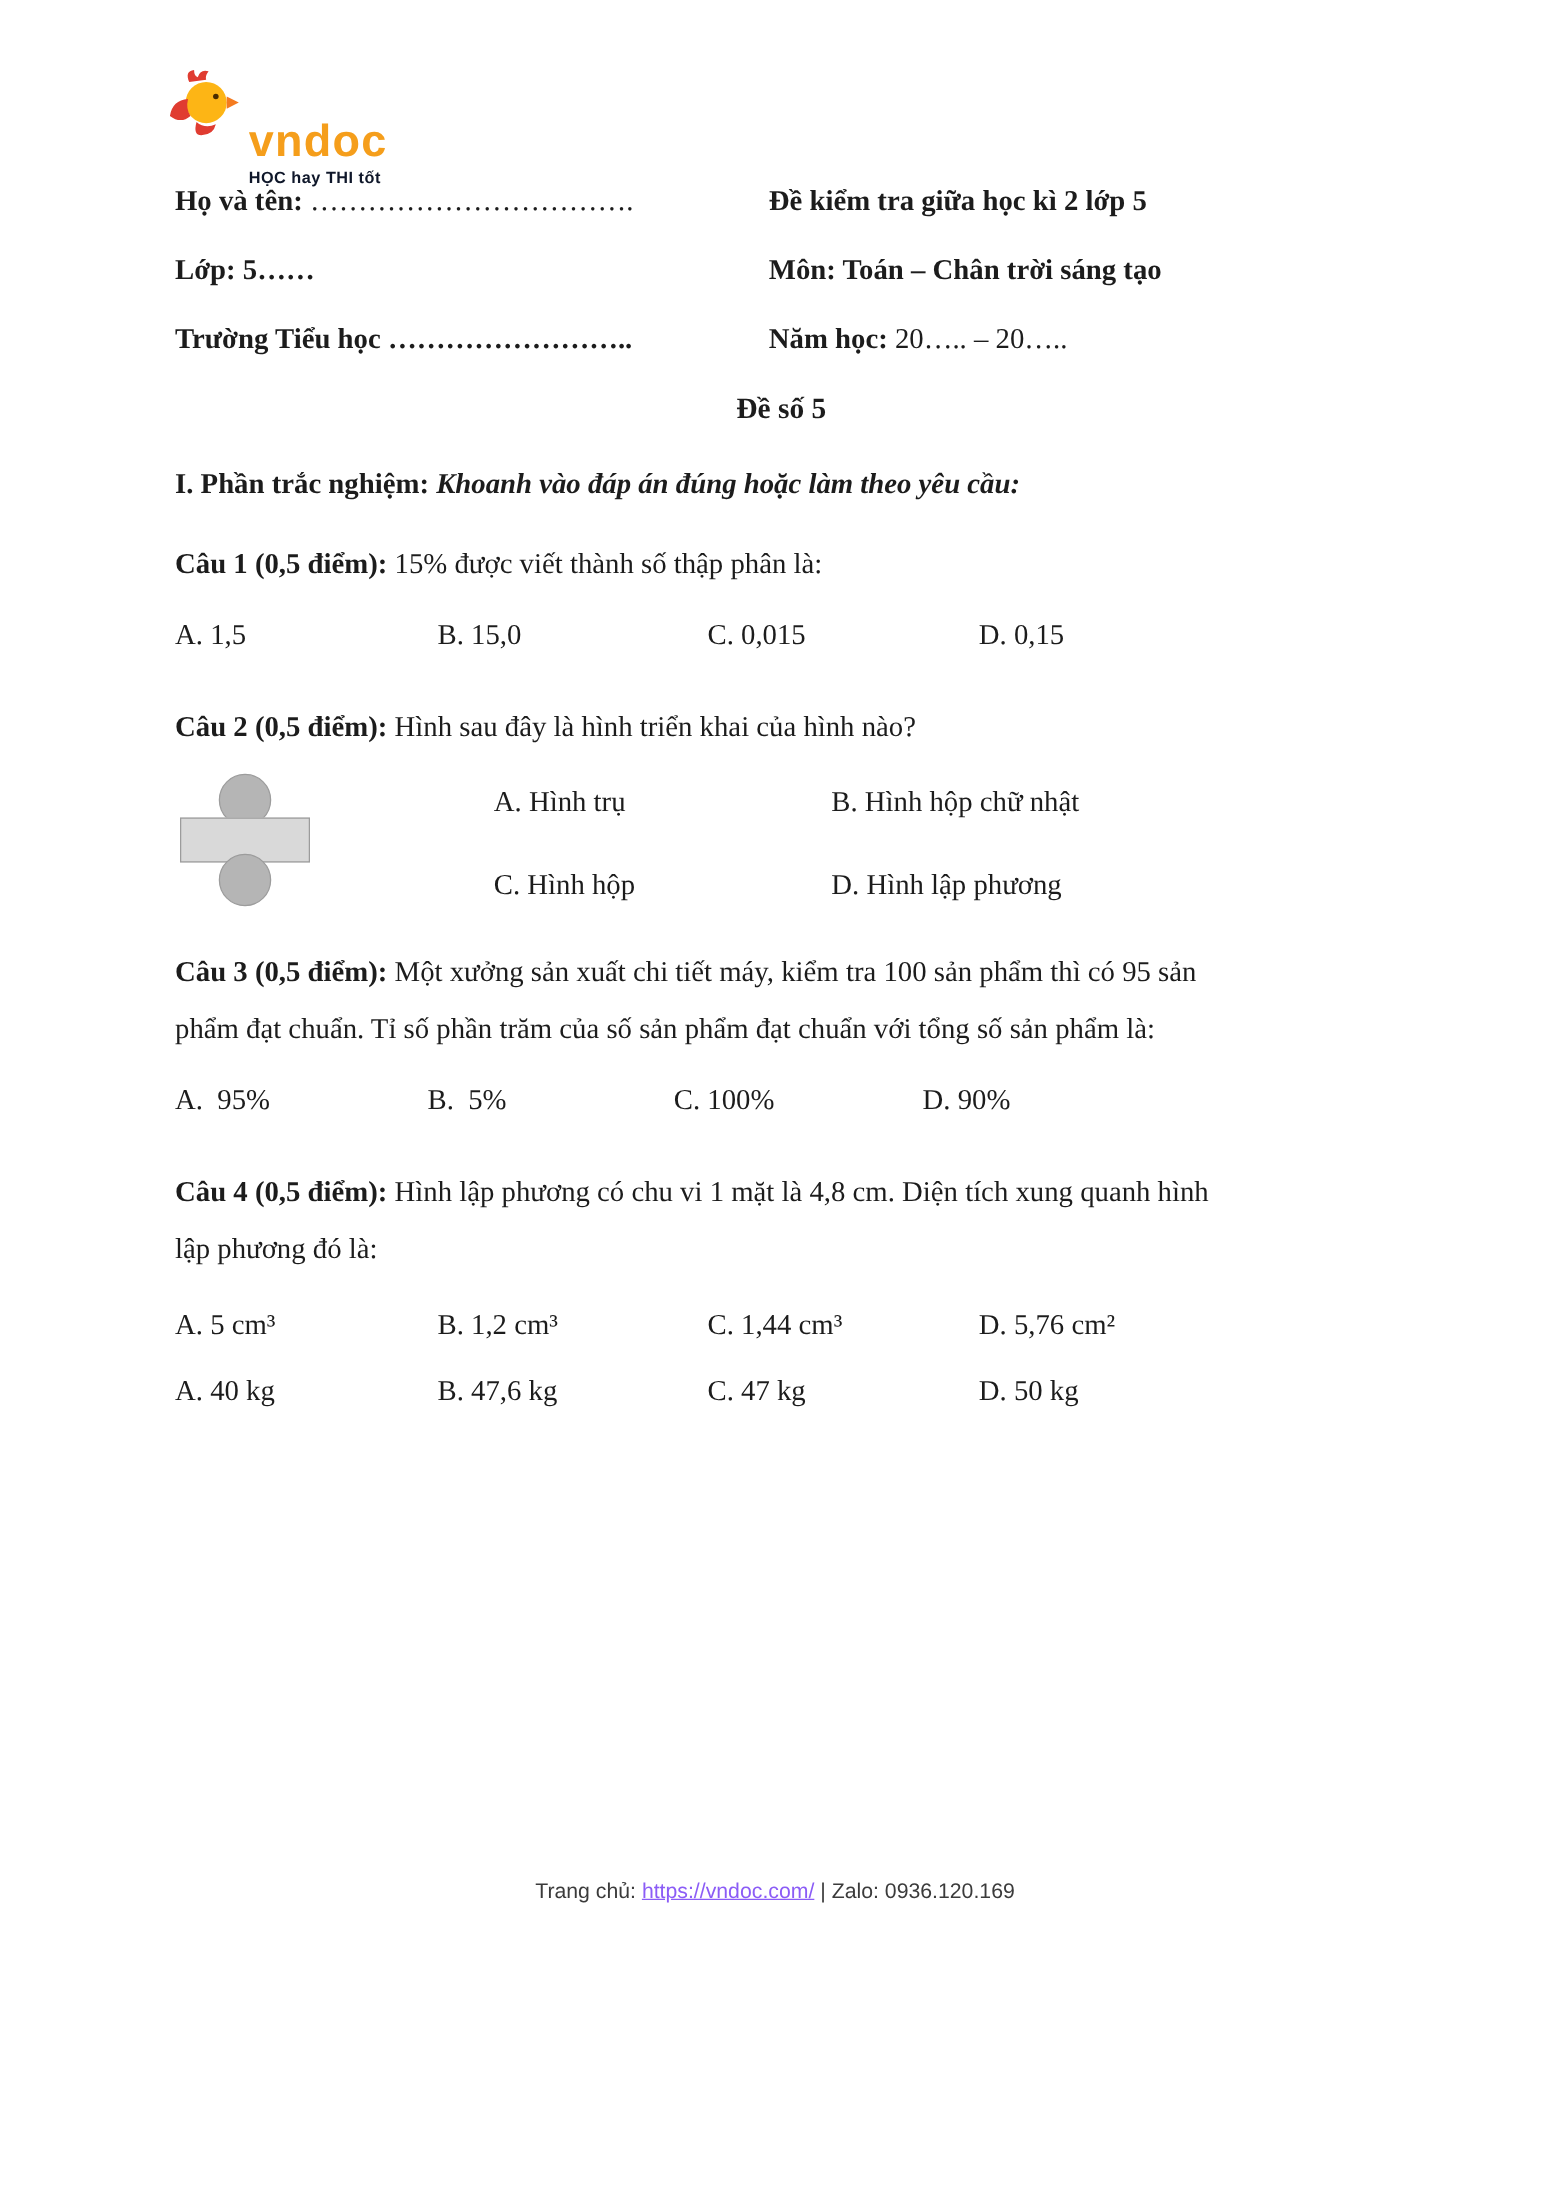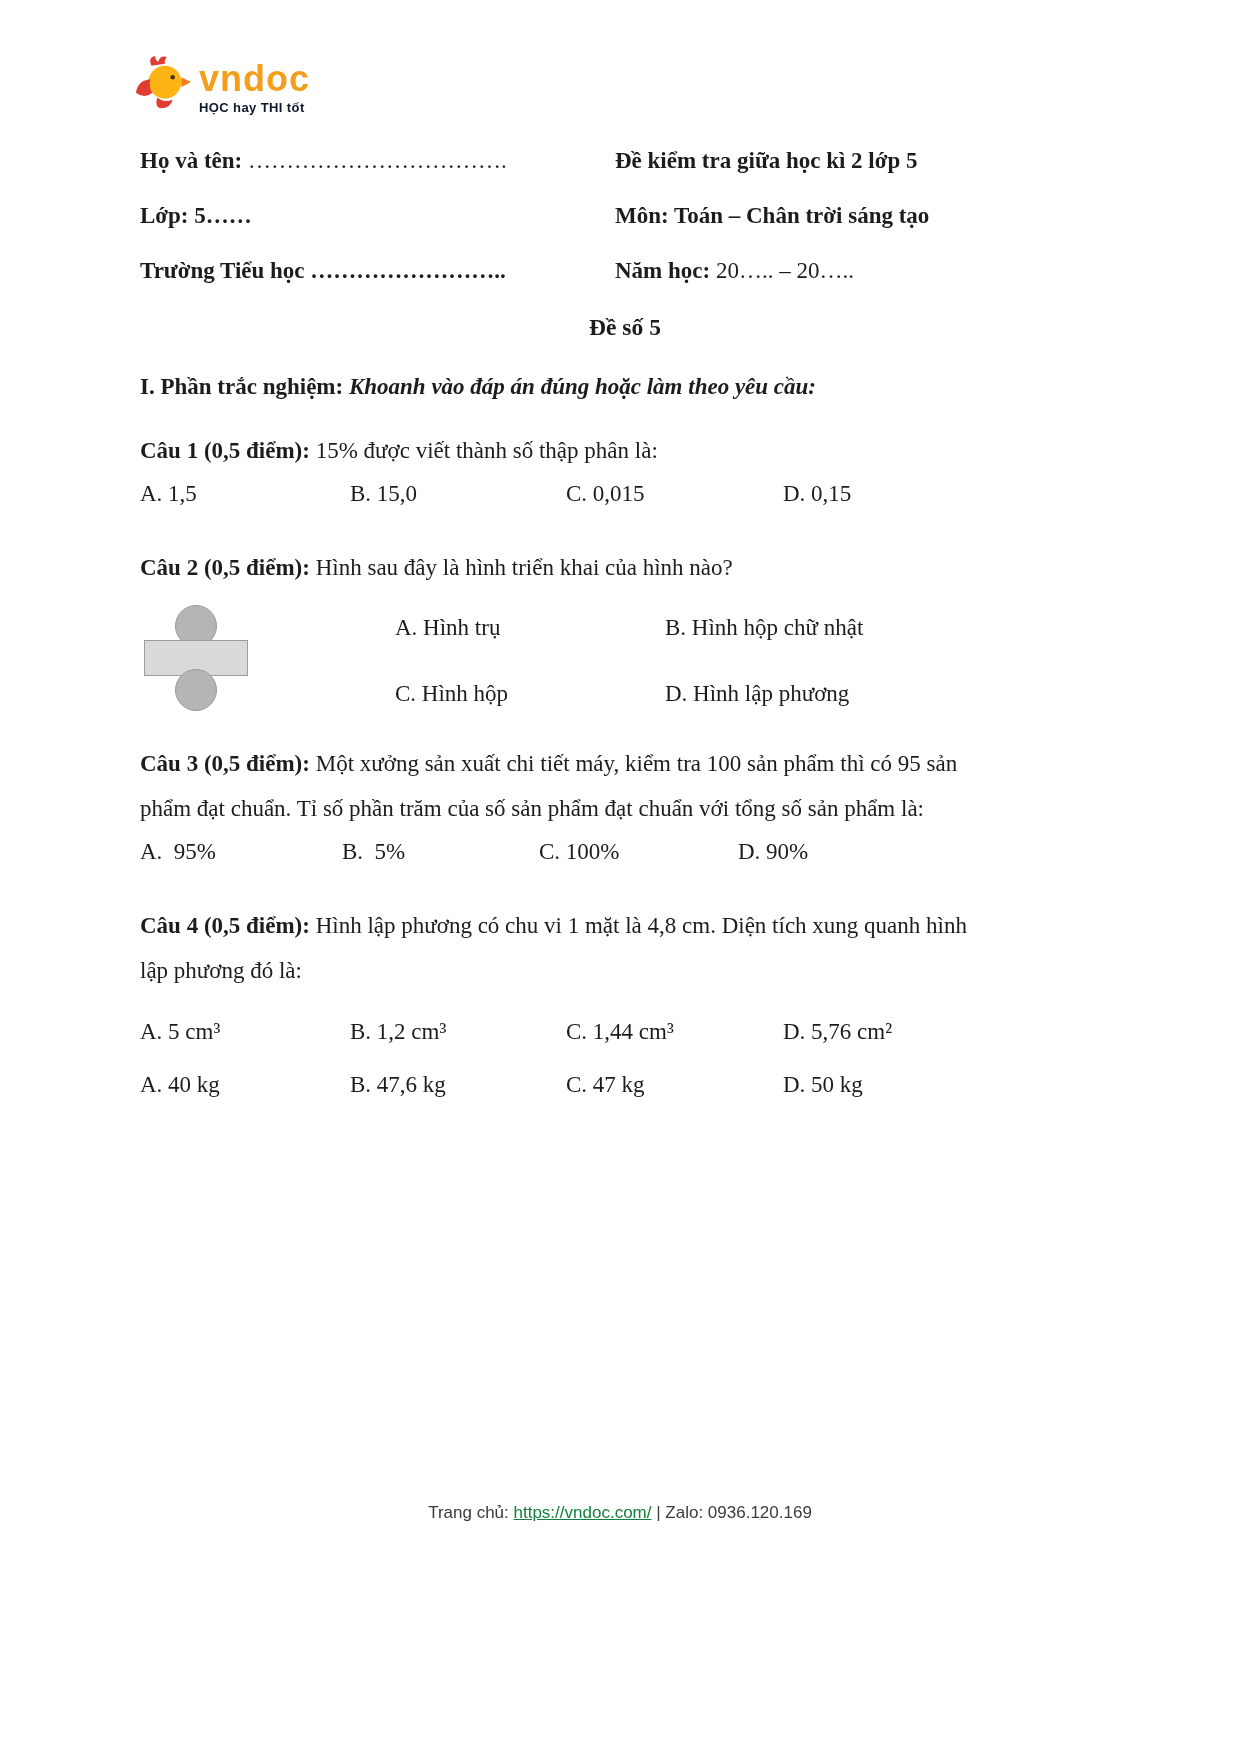--- a/index.html
+++ b/index.html
@@ -8,21 +8,21 @@
     width: 1240px; height: 1755px;
     background: #ffffff;
     font-family: "Liberation Serif", serif;
     color: #1c1c1c;
     overflow: hidden;
   }
   .page { position: relative; width: 1240px; height: 1755px; padding: 55px 130px 0 140px; }
 
   
   .logo { display: flex; align-items: flex-start; gap: 7px; height: 62px; margin-left: -6px; margin-bottom: 30px; }
-  .logo-text { display: flex; flex-direction: column; line-height: 1; padding-top: 6px; }
+  .logo-text { display: flex; flex-direction: column; line-height: 1; padding-top: 6px; margin-top: 34px; }
   .logo-brand {
     font-family: "Liberation Sans", sans-serif;
     font-weight: bold; font-size: 36px; color: #F59E1B; letter-spacing: 1px;
   }
   .logo-tagline {
     font-family: "Liberation Sans", sans-serif;
     font-weight: bold; font-size: 13px; color: #0f172a; margin-top: 4px; letter-spacing: .4px;
   }
 
   
@@ -35,38 +35,38 @@
 
   .section-head { font-size: 23px; line-height: 30px; margin: 30px 0 0; }
   .section-head i { font-weight: bold; }
 
   .q { font-size: 23px; line-height: 45px; margin: 37px 0 0; max-width: 840px; }
   .q.first { margin-top: 26px; }
 
   .opts { display: grid; font-size: 23px; line-height: 28px; margin: 25px 0 0; white-space: pre-wrap; }
   .grid-a { grid-template-columns: 210px 216px 217px auto; }
   .grid-b { grid-template-columns: 202px 197px 199px auto; }
-  .opts.tight { margin-top: 7px; }
+  .opts.tight { margin-top: 21px; }
 
   
   .figure-row { display: flex; align-items: flex-start; margin: 15px 0 0; }
   .net-fig { width: 104px; display: flex; flex-direction: column; align-items: center; margin-left: 4px; }
   .net-circle { width: 42px; height: 42px; border-radius: 50%; background: #b5b5b5; border: 1px solid #9c9c9c; }
   .net-rect { width: 104px; height: 36px; background: #d9d9d9; border: 1px solid #9c9c9c; margin: -7px 0; }
   .q2-opts {
     display: grid; grid-template-columns: 270px 1fr; row-gap: 38px;
     font-size: 23px; line-height: 28px; margin-left: 147px; margin-top: 9px;
   }
 
   
   .footer {
     position: absolute; left: 0; right: 0; top: 1503px; text-align: center;
     font-family: "Liberation Sans", sans-serif; font-size: 17px; color: #3b3b3b;
   }
-  .footer a { color: #15803d; text-decoration: underline; }
+  .footer a { color: #8b5cf6; text-decoration: underline; }
 </style>
 </head>
 <body>
 
 <div class="page">
 
   <div class="logo">
     <svg width="58" height="58" viewBox="0 0 60 60" aria-hidden="true">
       <path d="M18 11 q-4 -9 4 -10 q0 5 3 6 q2 -7 9 -5 q-3 4 -2 7 z" fill="#E03C31"></path>
       <circle cx="32" cy="28" r="17" fill="#FDB515"></circle>

